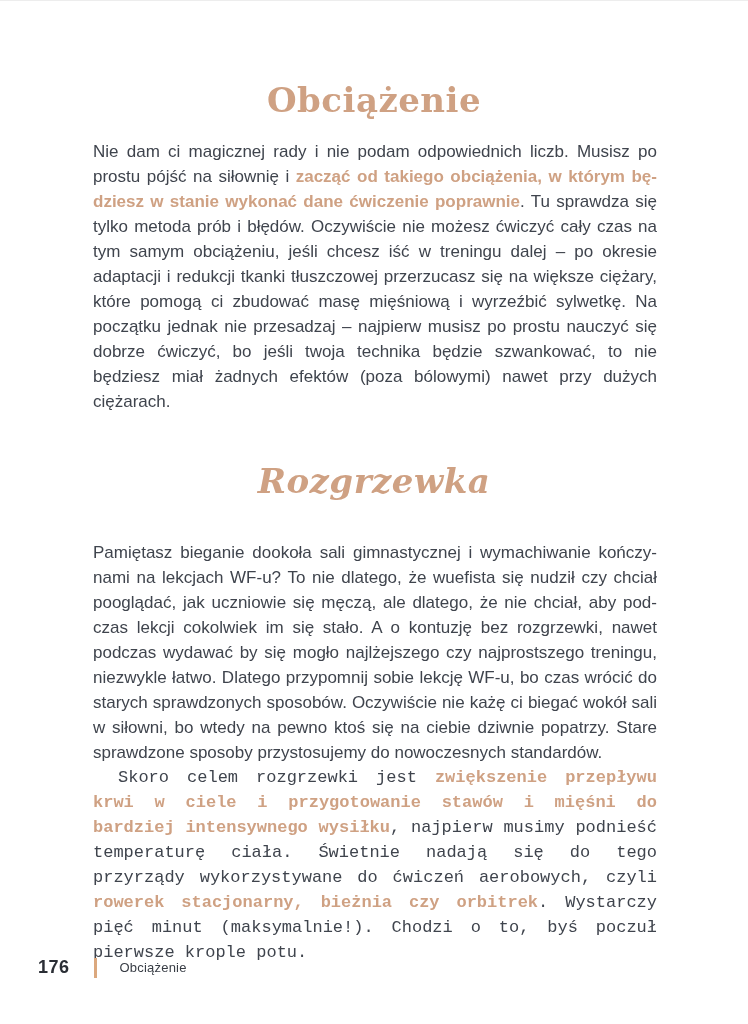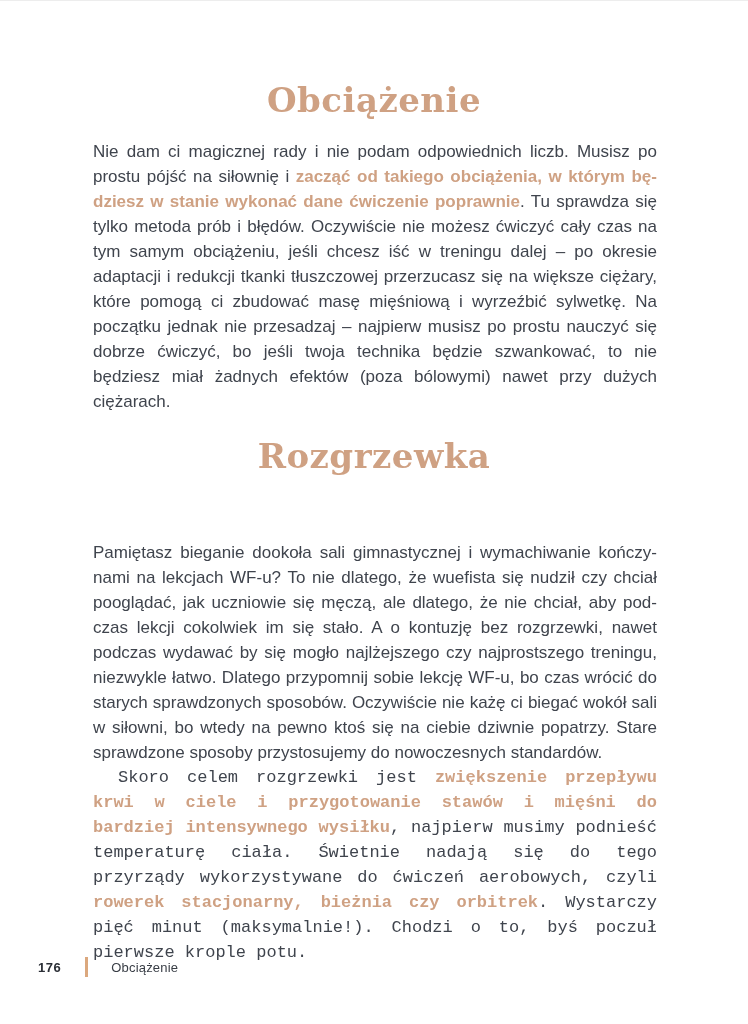--- a/index.html
+++ b/index.html
@@ -24,21 +24,21 @@
     margin: 0;
     text-align: center;
     font-family: "DejaVu Serif", serif;
     font-weight: 700;
     font-size: 34px;
     line-height: 40px;
     letter-spacing: 0.5px;
     color: #cfa183;
   }
   #title-obciazenie { top: 79px; }
-  #title-rozgrzewka { top: 435px; }
+  #title-rozgrzewka { top: 460px; font-style: italic; }
 
   .bodycopy {
     position: absolute;
     left: 93px;
     width: 564px;
     margin: 0;
     font-size: 17px;
     line-height: 25px;
     color: #3f444d;
     text-align: justify;
@@ -64,21 +64,21 @@
   }
 
   .page-footer {
     position: absolute;
     left: 38px;
     top: 956px;
     display: flex;
     align-items: center;
   }
   .page-number {
-    font-size: 13px;
+    font-size: 18px;
     font-weight: 700;
     letter-spacing: 0.5px;
     color: #2a2e35;
   }
   .footer-divider {
     width: 3px;
     height: 20px;
     background: #dba87e;
     margin-left: 24px;
   }

